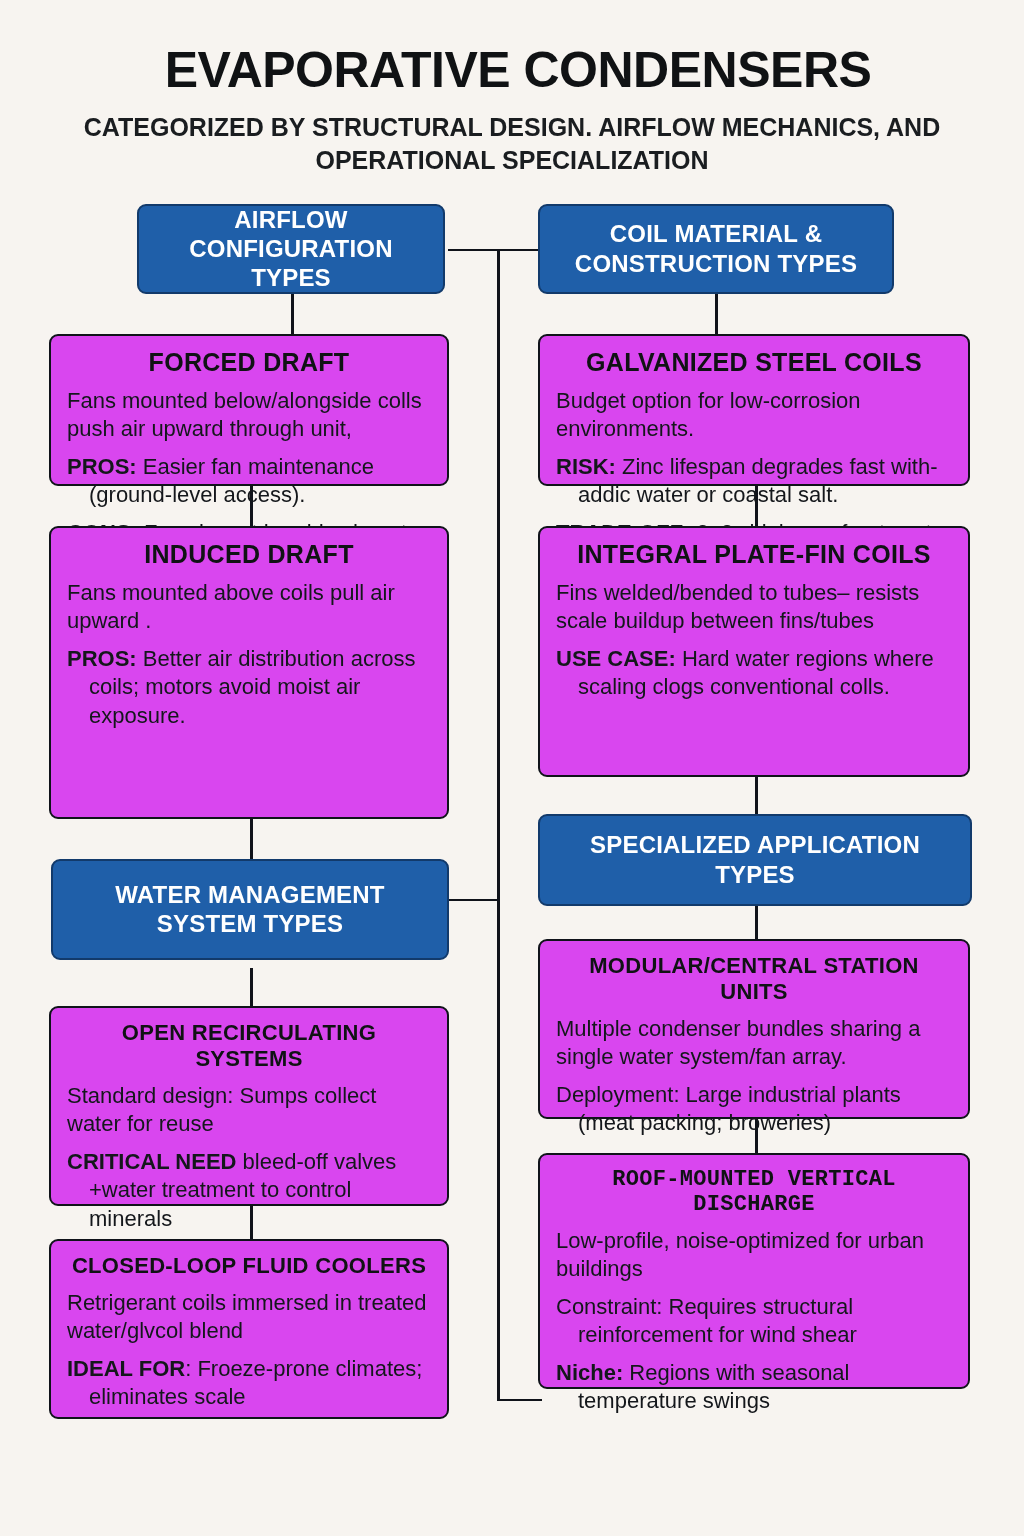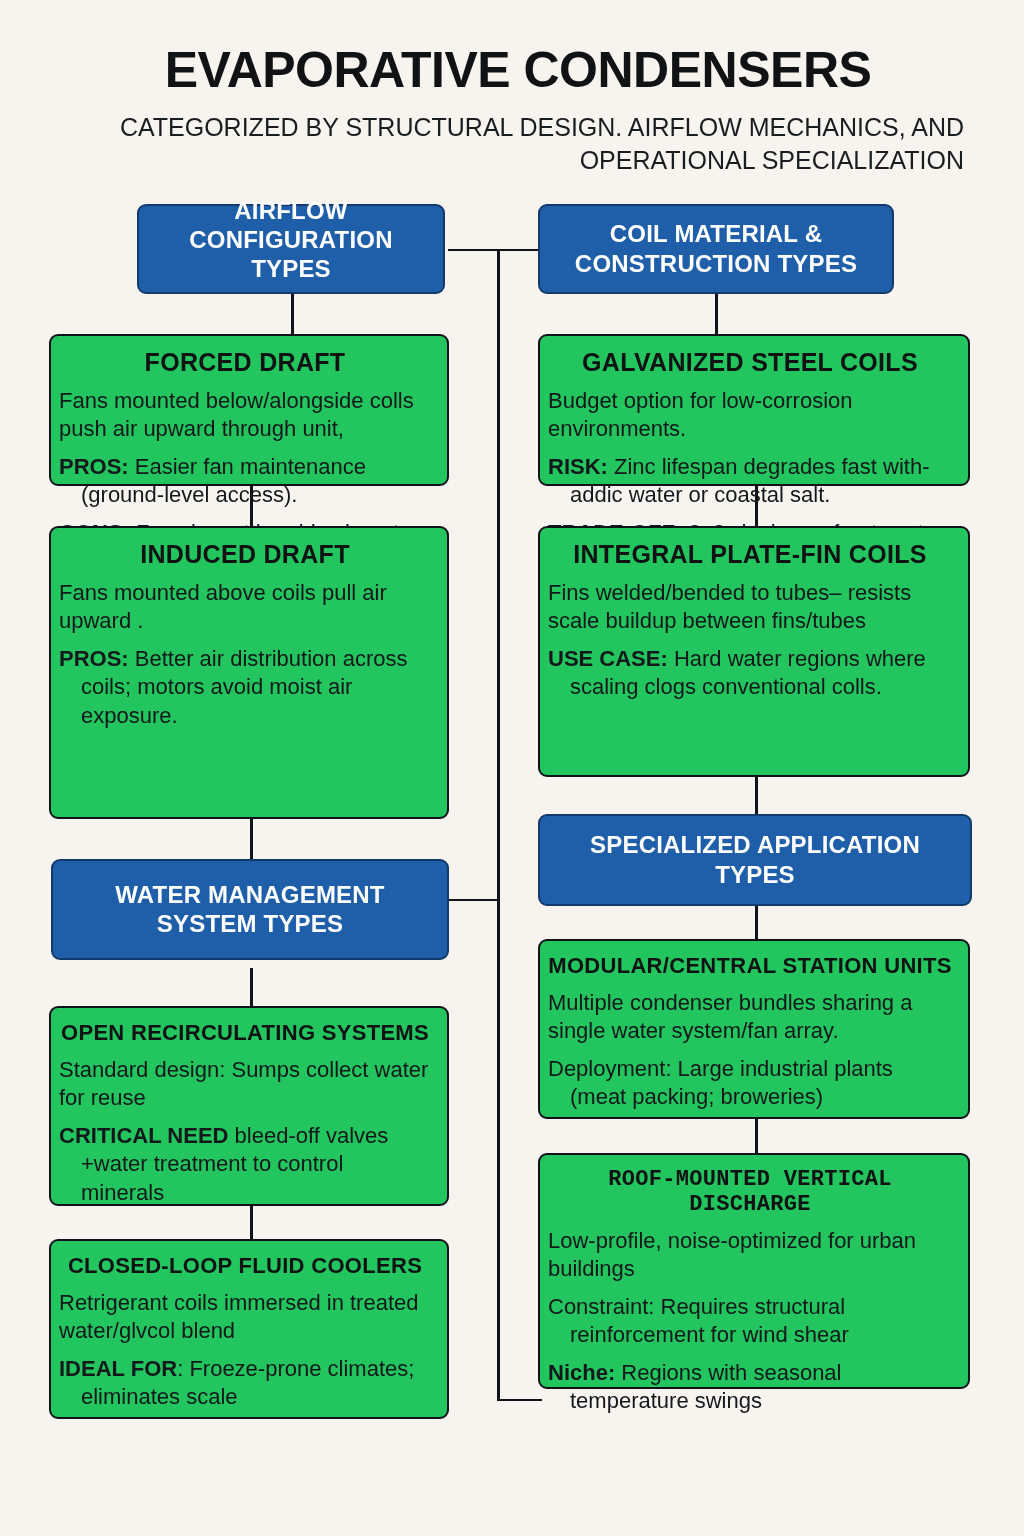--- a/index.html
+++ b/index.html
@@ -25,39 +25,39 @@
   .title {
     text-align: center;
     font-size: 50px;
     font-weight: bold;
     letter-spacing: -0.5px;
     margin: 44px 0 0 12px;
     line-height: 1.05;
     color: #101214;
   }
   .subtitle {
-    text-align: right;
+    text-align: center;
     font-size: 25px;
-    font-weight: normal;
+    font-weight: bold;
     line-height: 1.32;
     margin: 14px 60px 0 60px;
     color: #1a1d20;
   }
   .canvas {
     position: relative;
     margin-top: 22px;
     height: 1290px;
   }
   .node {
     position: absolute;
     box-sizing: border-box;
     border: 2.5px solid #10131a;
     border-radius: 9px;
-    background: #22c55e;
-    padding: 12px 16px 14px 8px;
+    background: #d946ef;
+    padding: 12px 16px 14px 16px;
   }
   .node.header {
     background: #1f5fa9;
     border-color: #123a6b;
     color: #ffffff;
     display: flex;
     align-items: center;
     justify-content: center;
     text-align: center;
     padding: 8px 12px;
@@ -124,21 +124,21 @@
     <div class="conn v" style="left:497px; top:50px; height:1150px;"></div>
     <div class="conn h" style="left:449px; top:700px; width:49px;"></div>
     <div class="conn h" style="left:497px; top:1200px; width:45px;"></div>
 
     <div class="conn v" style="left:715px; top:95px; height:40px;"></div>
     <div class="conn v" style="left:755px; top:287px; height:40px;"></div>
     <div class="conn v" style="left:755px; top:578px; height:37px;"></div>
     <div class="conn v" style="left:755px; top:707px; height:33px;"></div>
     <div class="conn v" style="left:755px; top:920px; height:34px;"></div>
 
-    <div class="node header" style="left:137px; top:5px; width:308px; height:90px;align-items:flex-end;">
+    <div class="node header" style="left:137px; top:5px; width:308px; height:90px;">
       <div class="hdr-text">AIRFLOW CONFIGURATION TYPES</div>
     </div>
 
     <div class="node" style="left:49px; top:135px; width:400px; height:152px;">
       <div class="node-title">FORCED DRAFT</div>
       <div class="line">
         <span>Fans mounted below/alongside colls push air upward through unit,</span>
       </div>
       <div class="line indent">
         <span class="lead">PROS:</span><span> Easier fan maintenance (ground-level access).</span>

